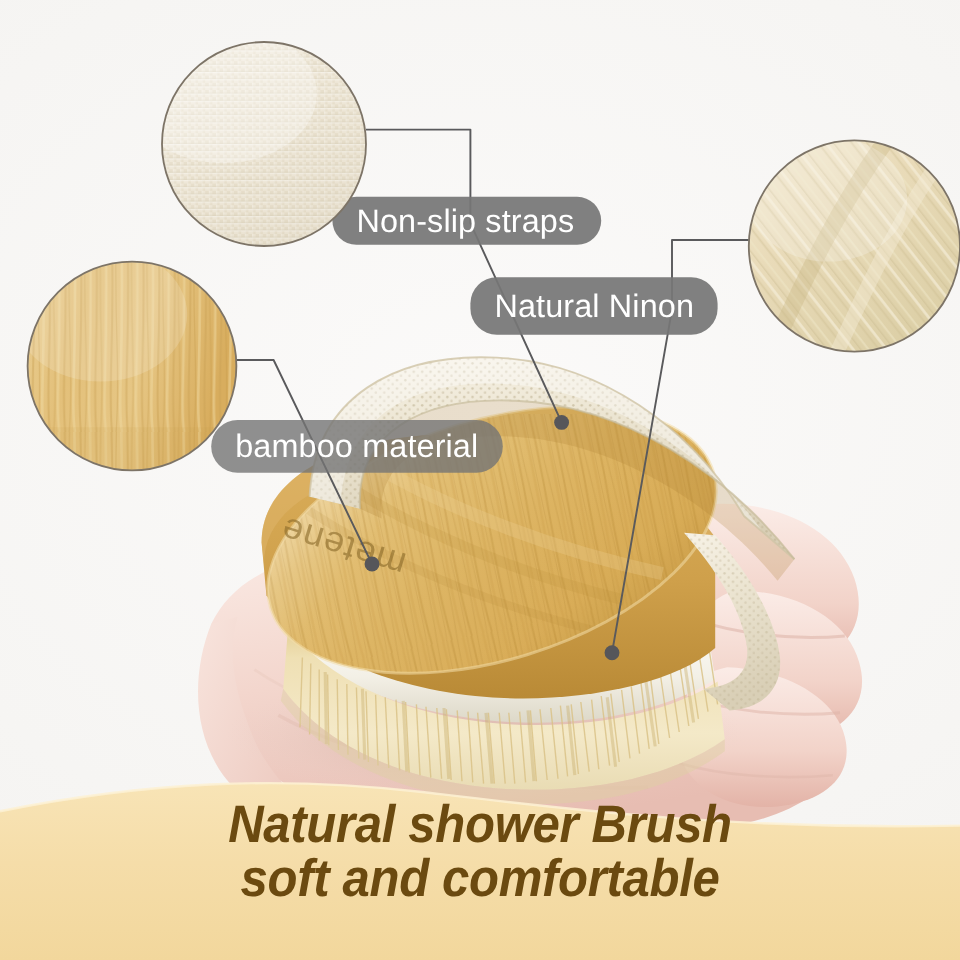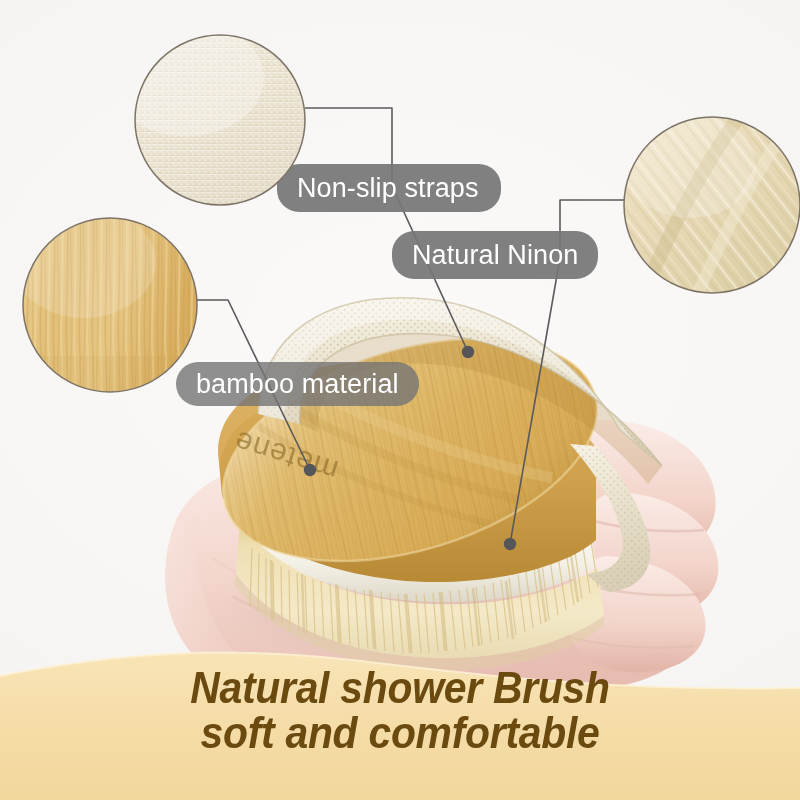--- a/index.html
+++ b/index.html
@@ -48,39 +48,38 @@
     background: rgba(118,118,118,0.93);
     color: #ffffff;
     border-radius: 22px;
     font-weight: 400;
     letter-spacing: 0.1px;
     white-space: nowrap;
     line-height: 1;
   }
   #pill-straps {
     left: 277px; top: 164px;
-    height: 48px;
+    height: 40px;
     padding: 0 22px 0 20px;
     font-size: 27px;
   }
   #pill-ninon {
     left: 392px; top: 231px;
     height: 48px;
     padding: 0 20px 0 20px;
     font-size: 27px;
     z-index: 5;
   }
   #pill-bamboo {
     left: 176px; top: 350px;
     height: 44px;
     padding: 0 20px 0 20px;
     font-size: 27px;
     background: rgba(116,116,116,0.80);
     z-index: 7;
-    margin-top: 12px;
   }
   .pill-text { display: block; }
 
   
   #headline {
     position: absolute;
     z-index: 9;
     left: 0; top: 666px;
     width: 800px;
     text-align: center;

